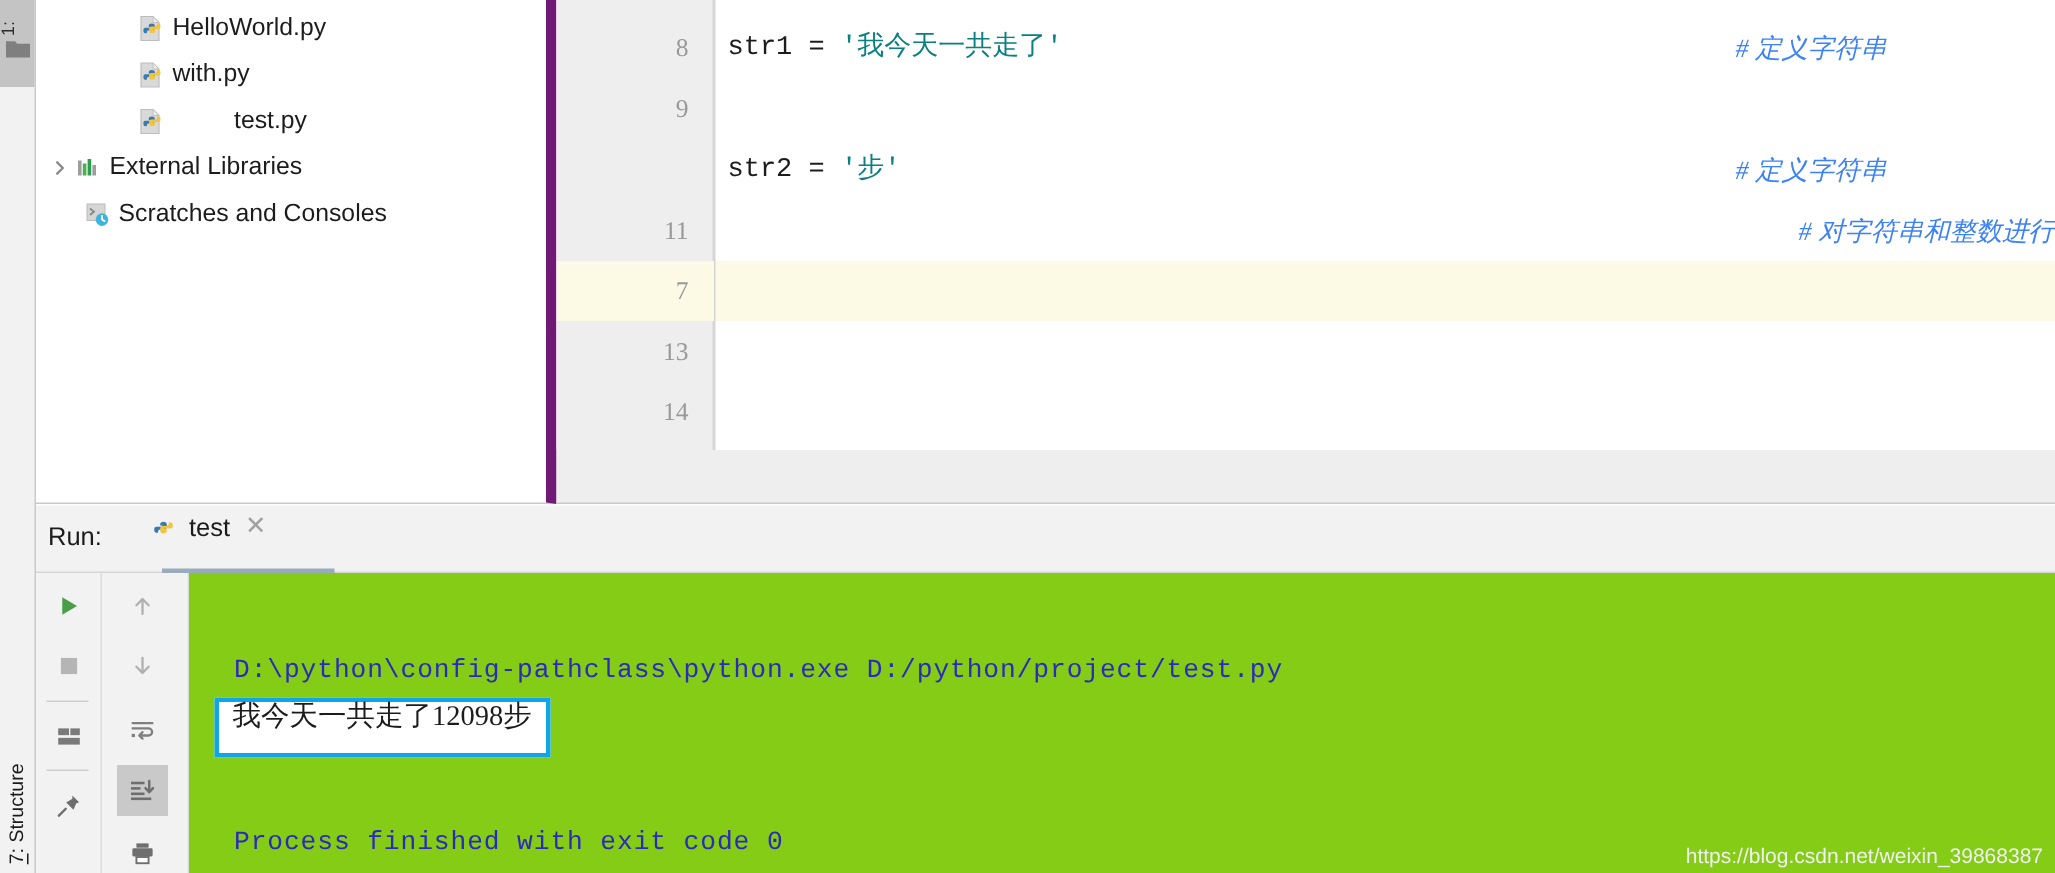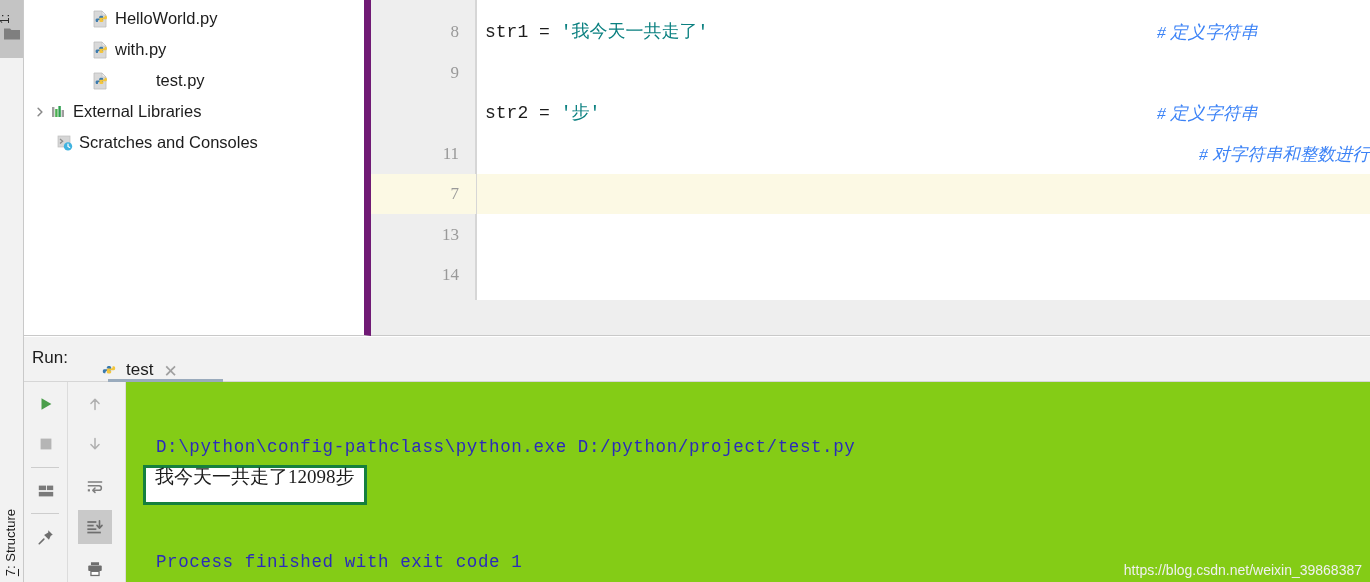--- a/index.html
+++ b/index.html
@@ -174,21 +174,21 @@
     border-bottom: 1px solid #d6d6d6;
     box-sizing: border-box;
   }
   .run-title {
     position: absolute; left: 8px; top: 11px;
     font-size: 17px; color: #1c1c1c;
   }
   .run-tab {
     position: absolute; left: 71px; top: 5px;
     height: 38px;
-    display: flex; align-items: flex-end;
+    display: flex; align-items: flex-start;
     padding: 0 4px;
   }
   .run-tab-underline {
     position: absolute; left: 84px; top: 42px;
     width: 115px; height: 3px;
     background: #9aabbd;
   }
   .run-tab-icon { width: 20px; height: 20px; margin-right: 7px; }
   .run-tab-label { font-size: 17px; color: #1c1c1c; }
   .run-tab-close {
@@ -233,21 +233,21 @@
     font-family: "Liberation Mono", monospace;
     font-size: 17.5px;
     letter-spacing: .6px;
     color: #2b2bbb;
     white-space: pre;
   }
   .con-out {
     position: absolute;
     left: 17px; top: 83px;
     padding: 5px 9px 21px 9px;
-    border: 3px solid #15803d;
+    border: 3px solid #0ea5e9;
     font-family: "Liberation Serif", serif;
     font-size: 19px;
     color: #1c1c1c;
     white-space: pre;
     background: #ffffff;
     box-sizing: border-box;
     height: 40px;
     display: flex; align-items: center;
   }
 
@@ -467,18 +467,18 @@
           <rect x="5.5" y="2.5" width="9" height="3.2" fill="#6e6e6e"></rect>
           <rect x="2.5" y="6.2" width="15" height="6" rx="1" fill="#6e6e6e"></rect>
           <rect x="5.5" y="12.6" width="9" height="4.6" fill="#ffffff" stroke="#6e6e6e" stroke-width="1.4"></rect>
         </svg>
       </div>
     </div>
 
     <div class="console">
       <div class="con-line" style="top:55px;">D:\python\config-pathclass\python.exe D:/python/project/test.py</div>
       <div class="con-out">我今天一共走了12098步</div>
-      <div class="con-line" style="top:170px;">Process finished with exit code 1</div>
+      <div class="con-line" style="top:170px;">Process finished with exit code 0</div>
     </div>
   </div>
 
   <div class="watermark">https://blog.csdn.net/weixin_39868387</div>
 </div>
 
 </body></html>

